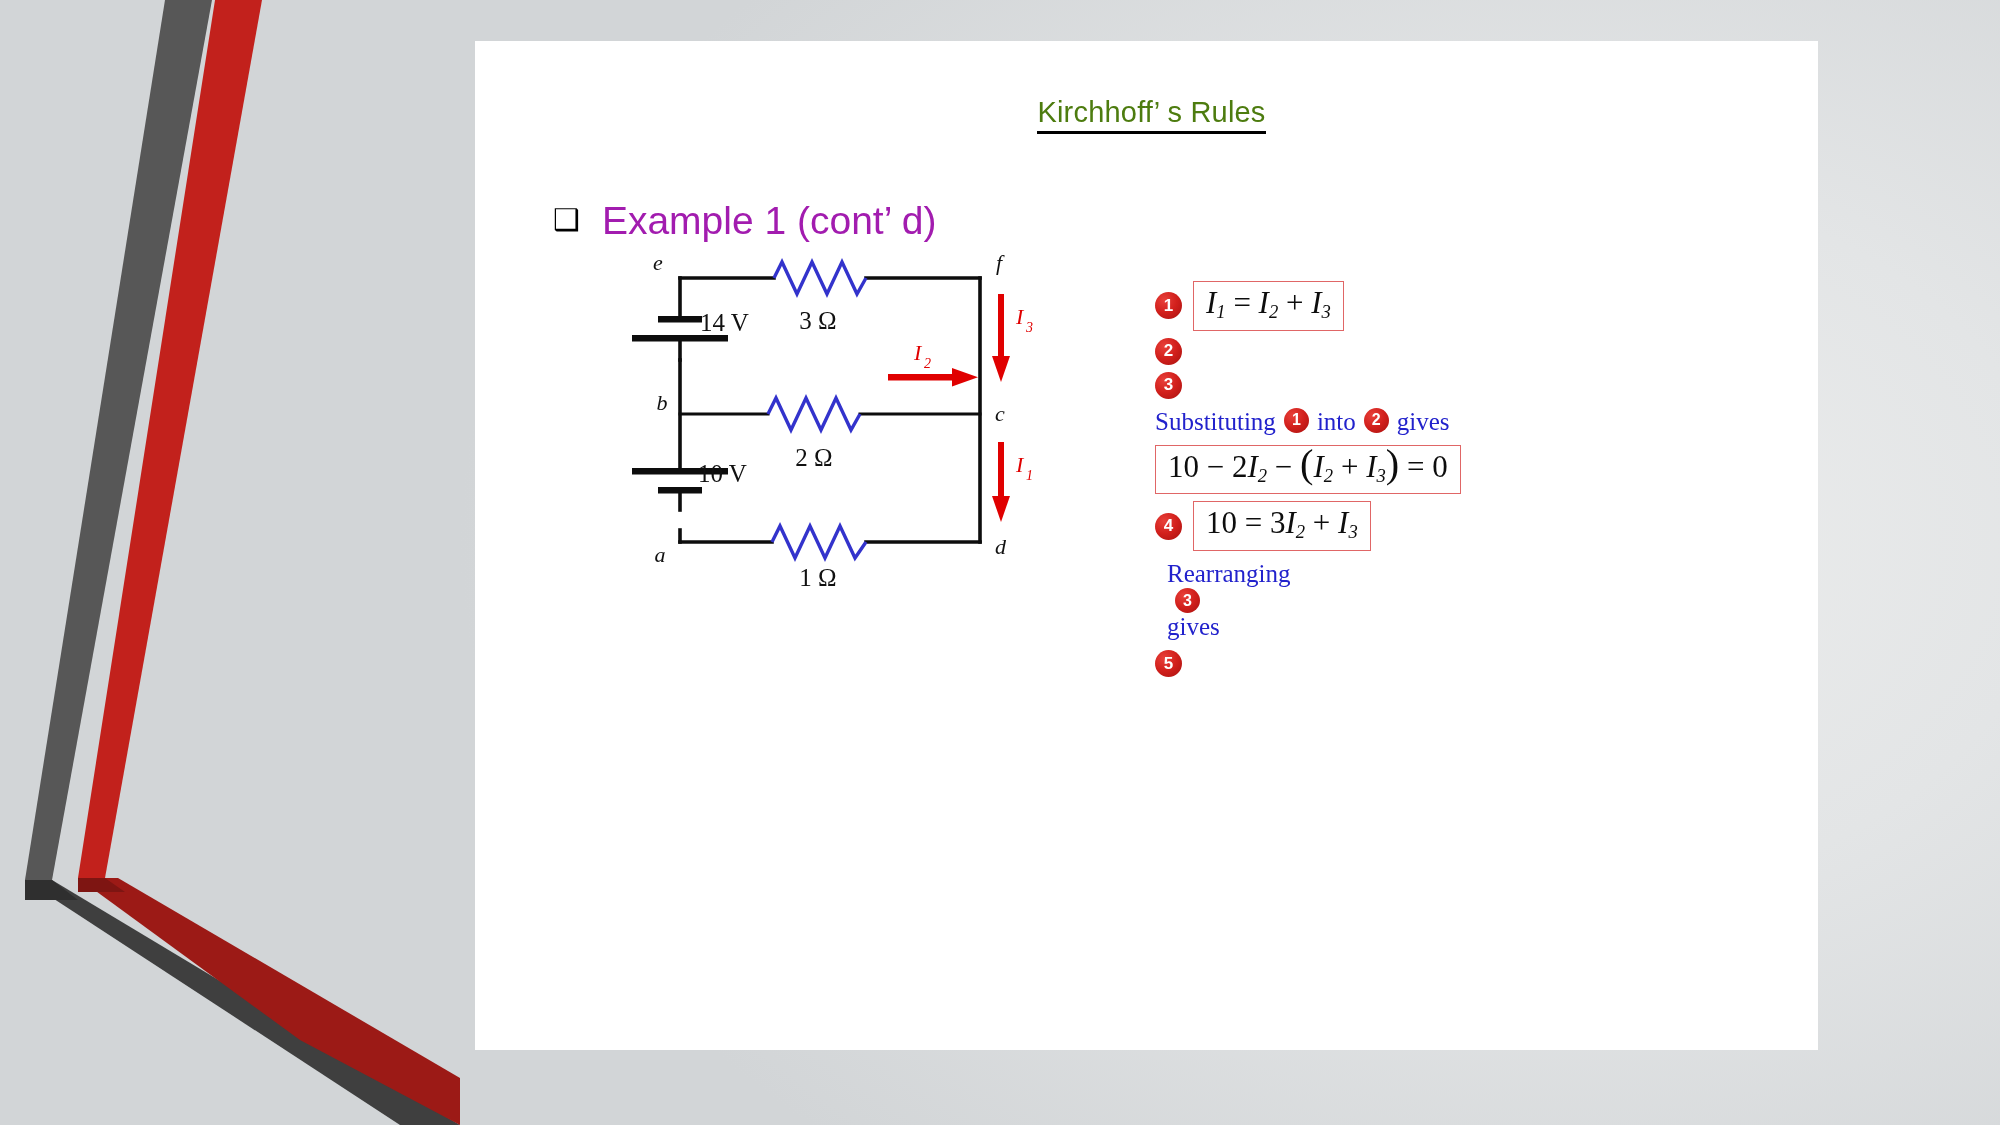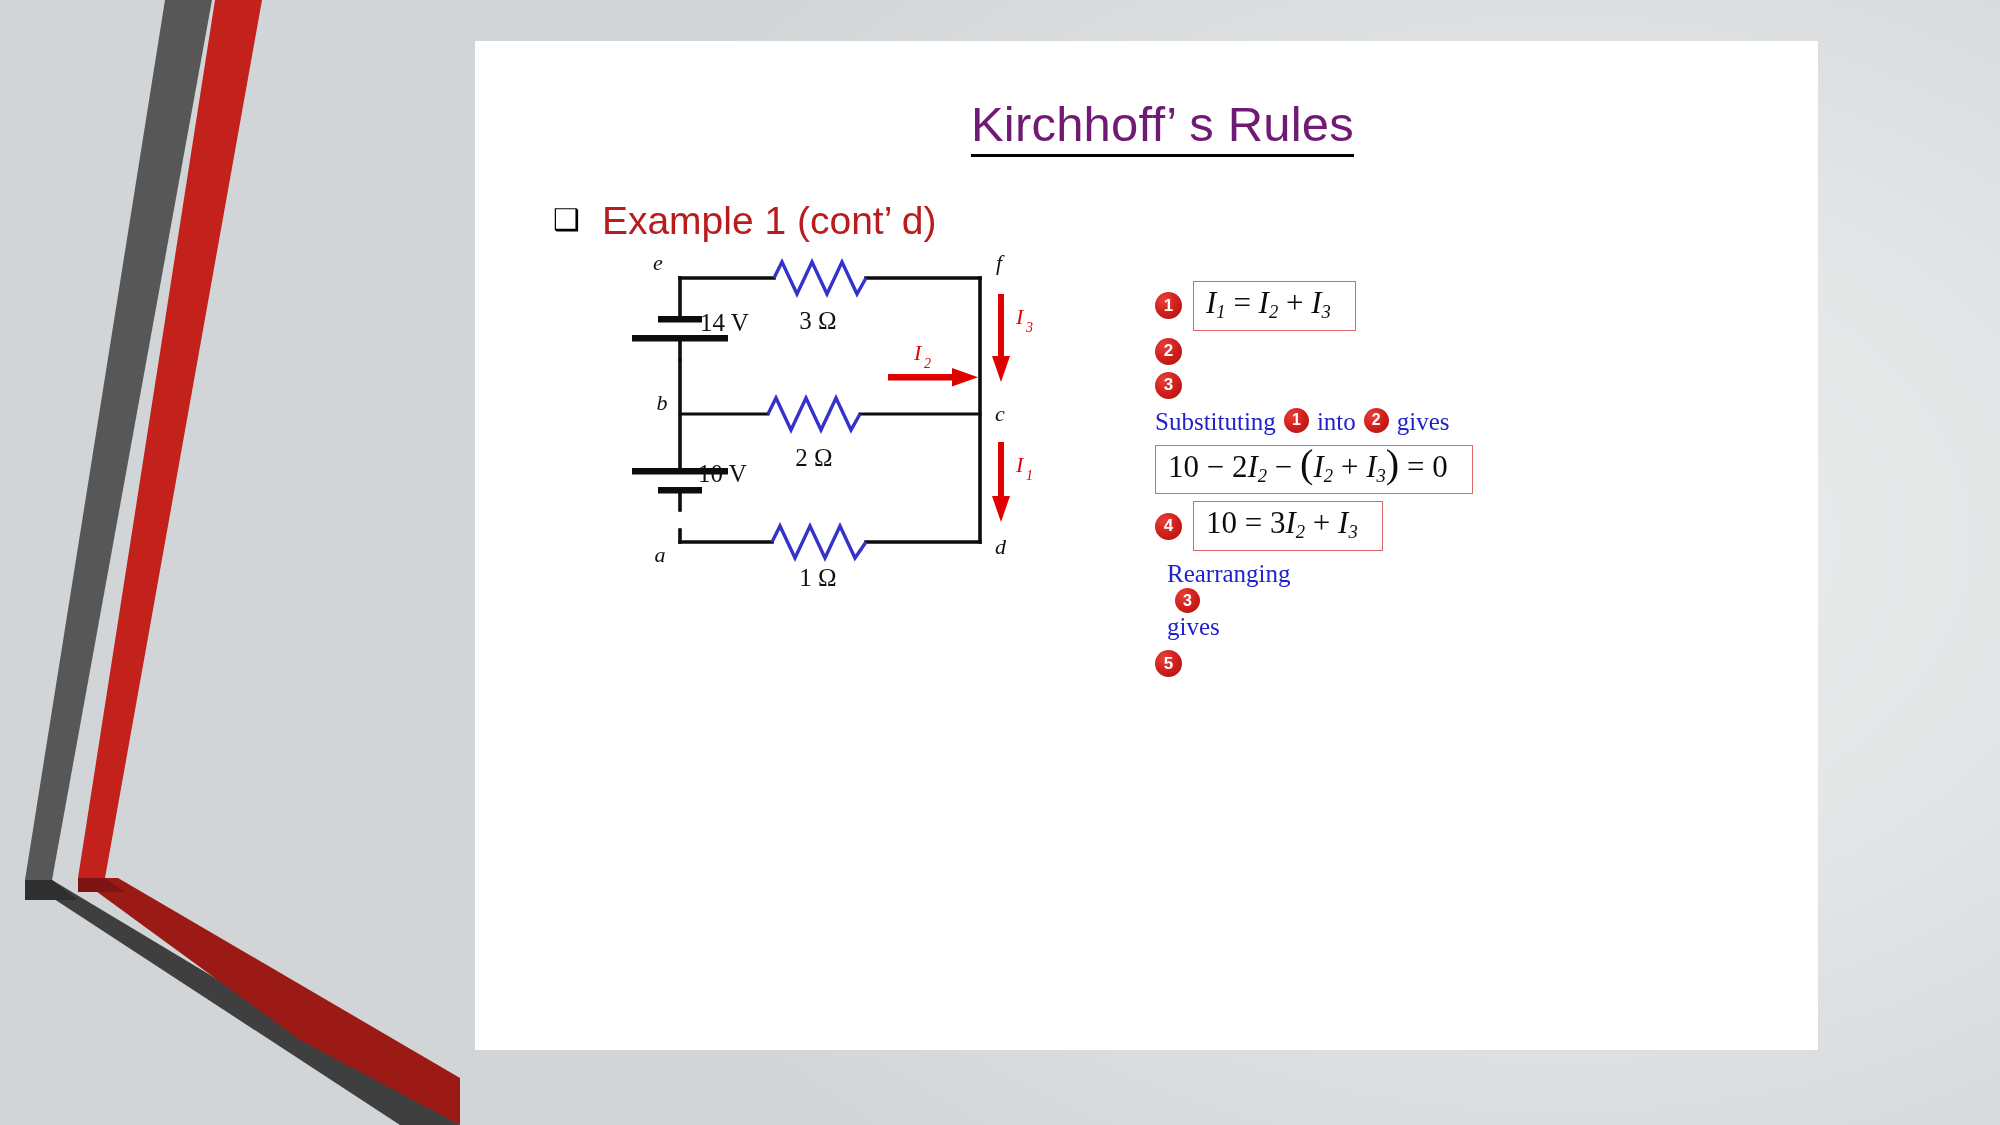--- a/index.html
+++ b/index.html
@@ -18,38 +18,38 @@
   .ribbon svg{display:block;}
 
   
   #panel{
     position:absolute;left:475px;top:41px;width:1343px;height:1009px;
     background:#ffffff;
   }
 
   
   #title{
-    position:absolute;left:16px;top:55px;width:100%;
+    position:absolute;left:5px;top:55px;width:100%;
     text-align:center;
-    font-size:49px;color:#701a75;letter-spacing:.2px;
+    font-size:29px;color:#4d7c0f;letter-spacing:.2px;
     font-family:"Liberation Sans",sans-serif;
   }
   #title .u{
     border-bottom:3px solid #000;padding-bottom:3px;
   }
 
   
   #bullet{
     position:absolute;left:78px;top:158px;
     display:flex;align-items:baseline;gap:22px;
   }
   #bullet .sq{
     font-size:30px;color:#000;line-height:1;position:relative;top:-4px;
   }
-  #bullet .txt{font-size:39px;color:#b91c1c;}
+  #bullet .txt{font-size:39px;color:#a21caf;}
 
   
   #circuit{position:absolute;left:175px;top:215px;width:420px;height:320px;}
   #circuit svg{display:block;overflow:visible;}
   .lbl-it{font-family:"Liberation Serif",serif;font-style:italic;font-size:22px;fill:#111;}
   .lbl-val{font-family:"Liberation Serif",serif;font-size:25px;fill:#111;}
   .lbl-cur{font-family:"Liberation Serif",serif;font-style:italic;font-size:22px;fill:#e00000;}
   .lbl-cur-sub{font-family:"Liberation Serif",serif;font-style:italic;font-size:14px;fill:#e00000;}
 
   
@@ -58,21 +58,21 @@
   .badge{
     width:27px;height:27px;border-radius:50%;
     background:radial-gradient(circle at 34% 30%, #e8403a 0%, #d2201c 48%, #a8110f 100%);
     color:#fff;font-family:"Liberation Sans",sans-serif;
     font-size:17px;font-weight:bold;
     display:flex;align-items:center;justify-content:center;
     flex:0 0 auto;margin-right:11px;
   }
   .eqbox{
     border:1.6px solid #e06666;
-    padding:5px 24px 8px 12px;
+    padding:5px 12px 8px 12px;
     font-family:"Liberation Serif",serif;
     font-size:31px;color:#0d0d0d;
     white-space:nowrap;line-height:1.05;
     background:#fff;
   }
   .eqbox sub{font-size:.60em;vertical-align:-.28em;font-style:italic;}
   .eqbox i{font-style:italic;}
   .note{
     font-family:"Liberation Serif",serif;
     font-size:25px;color:#2222cc;

